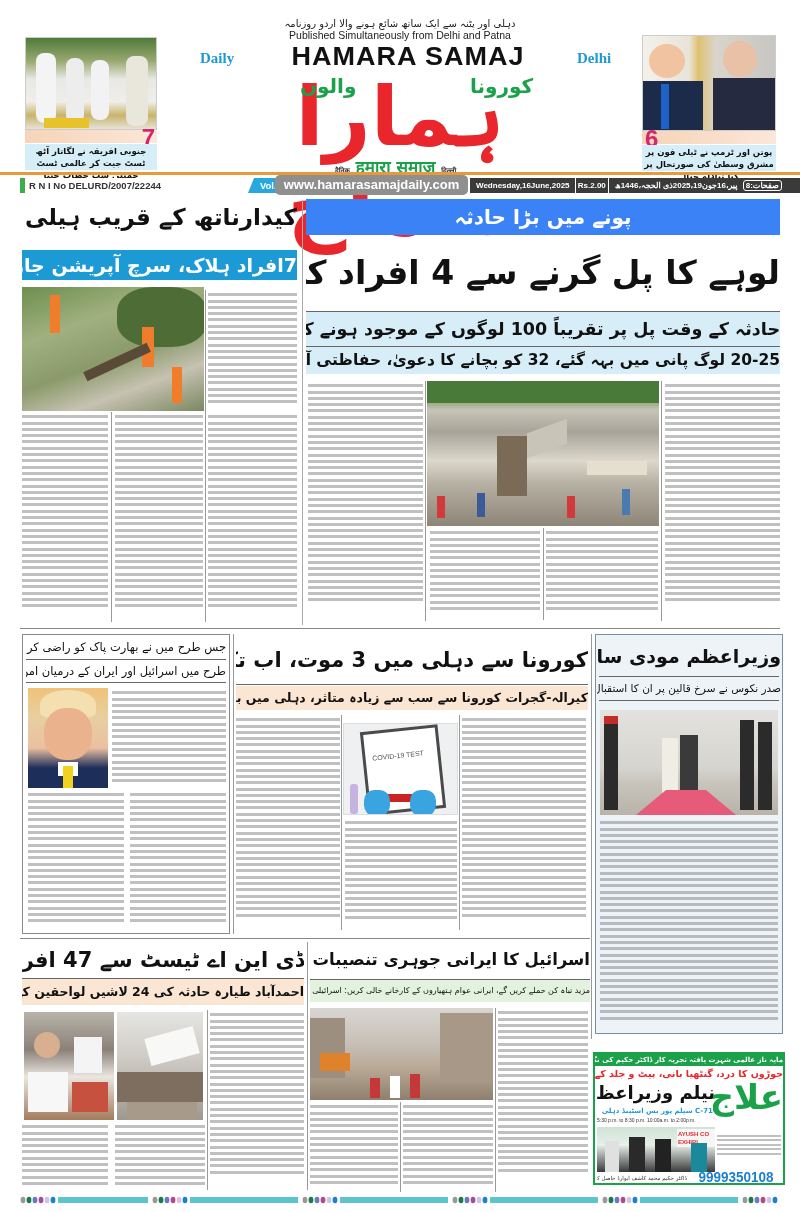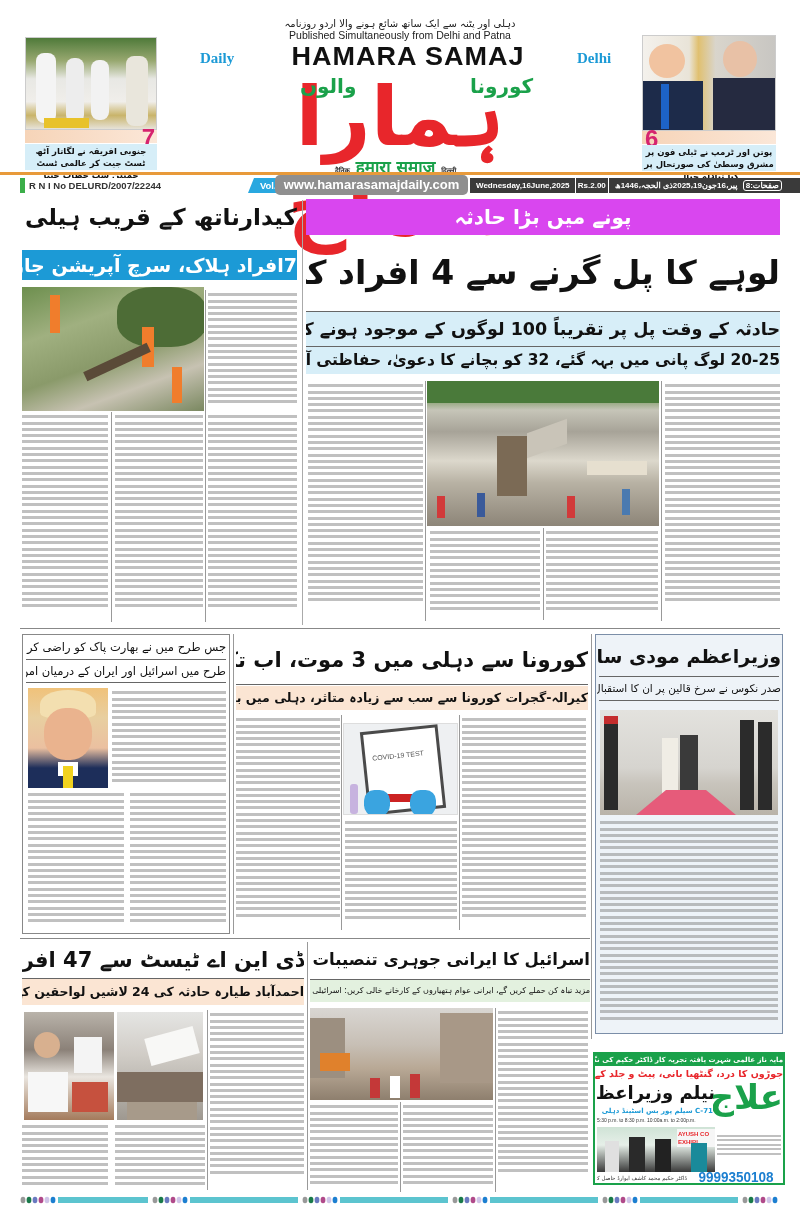--- a/index.html
+++ b/index.html
@@ -215,21 +215,21 @@
     <span class="ln"></span>
     <span class="ln"></span>
     <span class="ln"></span>
     <span class="ln"></span>
     <span class="ln"></span>
 </div>
 <div class="vr" style="left:111px;top:412px;height:210px"></div>
 <div class="vr" style="left:205px;top:290px;height:332px"></div>
 <div class="vr" style="left:302px;top:200px;height:425px;background:#aaa"></div>
 
-<div class="band" style="left:306px;top:199px;width:474px;height:36px;background:#d946ef;color:#fff;font-size:20px;line-height:36px">پونے میں بڑا حادثہ</div>
+<div class="band" style="left:306px;top:199px;width:474px;height:36px;background:#3b82f6;color:#fff;font-size:20px;line-height:36px">پونے میں بڑا حادثہ</div>
 <div class="hl" style="left:306px;top:237px;width:474px;height:72px;font-size:33px;line-height:72px">لوہے کا پل گرنے سے 4 افراد کی موت، متعدد زخمی</div>
 <div class="hr" style="left:306px;top:311px;width:474px"></div>
 <div class="band" style="left:306px;top:312px;width:474px;height:34px;background:#d7eef8;color:#111;font-size:17.5px;line-height:34px">حادثہ کے وقت پل پر تقریباً 100 لوگوں کے موجود ہونے کا اندیشہ،</div>
 <div class="hr" style="left:306px;top:346px;width:474px"></div>
 <div class="band" style="left:306px;top:347px;width:474px;height:27px;background:#d7eef8;color:#111;font-size:15.5px;line-height:27px">20-25 لوگ پانی میں بہہ گئے، 32 کو بچانے کا دعویٰ، حفاظتی آپریشن جاری</div>
 
 <div class="photo" style="left:427px;top:381px;width:232px;height:145px;background:linear-gradient(180deg,#5b7f46 0%,#7f9a66 12%,#c6c5b8 20%,#a7a398 35%,#dcd8cc 55%,#b8b2a4 70%,#8d8578 100%)">
   <div class="abs" style="left:0;top:0;width:232px;height:22px;background:#4a7a3a"></div>
   <div class="abs" style="left:70px;top:55px;width:30px;height:60px;background:#7b6a55"></div>
   <div class="abs" style="left:100px;top:45px;width:40px;height:25px;background:#c9c4b8;transform:skewY(-20deg)"></div>

